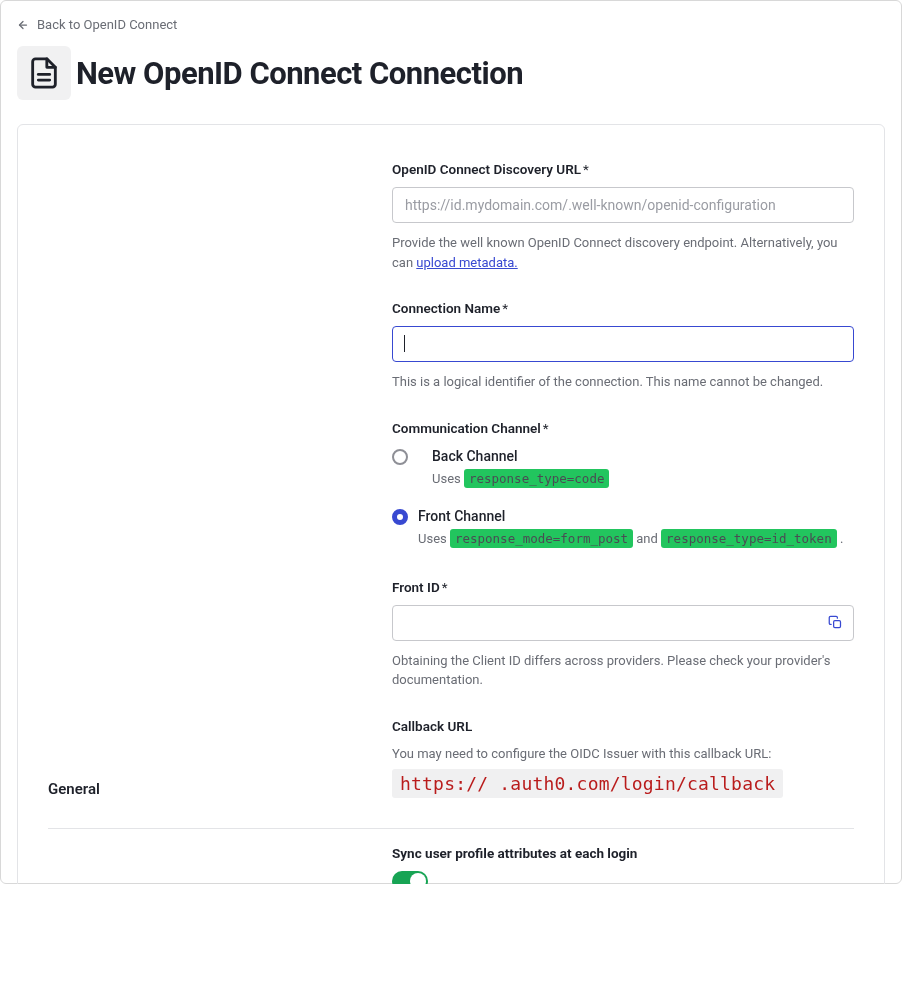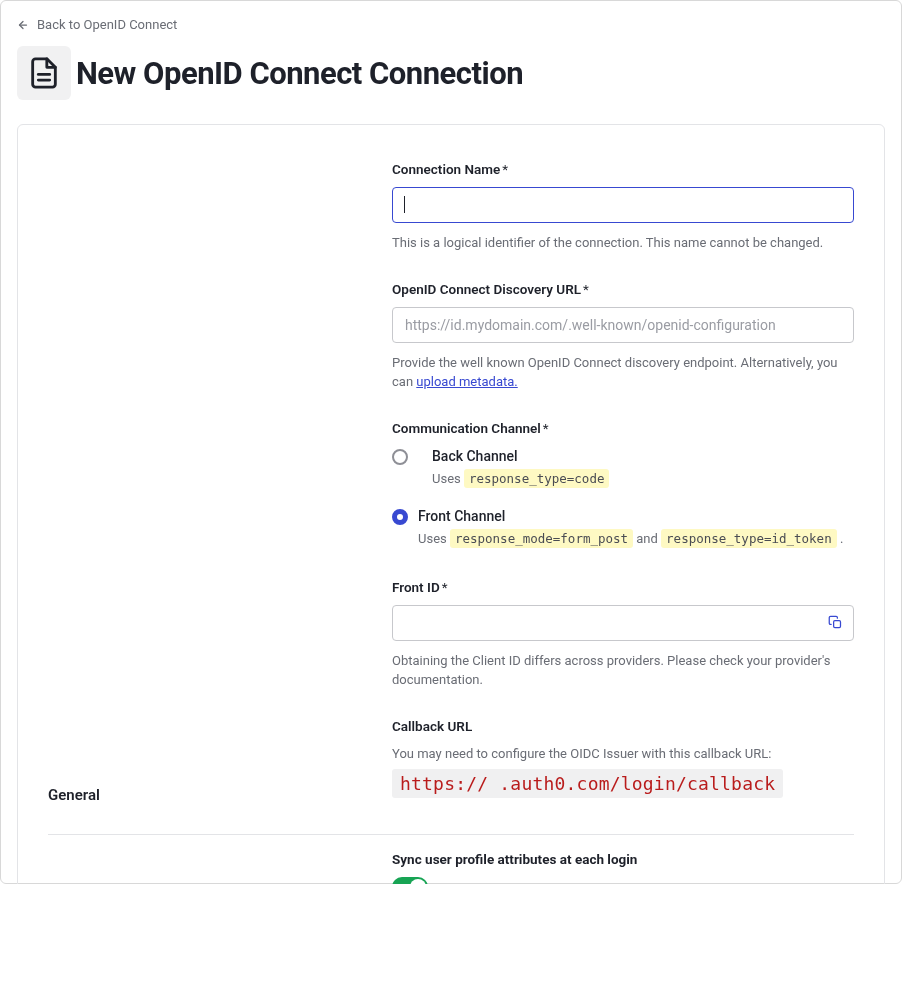--- a/index.html
+++ b/index.html
@@ -59,21 +59,21 @@
   .section-label {
     flex: 0 0 320px;
     font-size: 15px;
     font-weight: 600;
     padding-top: 2px;
   }
   .section-body {
     flex: 1;
   }
   .field { margin-bottom: 28px; }
-  .field:last-child { margin-bottom: 6px; }
+  .field:last-child { margin-bottom: 0; }
   .field-label {
     font-size: 13.5px;
     font-weight: 600;
     margin-bottom: 10px;
     display: block;
   }
   .req { color: #1e212a; font-weight: 400; margin-left: 2px; }
   .text-input {
     width: 100%;
     height: 36px;
@@ -120,21 +120,21 @@
   }
   .radio-option.selected .radio-dot {
     border-color: #3849d1;
     border-width: 5px;
   }
   .radio-body { flex: 1; }
   .radio-title { font-size: 14px; font-weight: 500; margin-bottom: 3px; }
   .radio-desc { font-size: 13px; color: #6a6d75; line-height: 1.8; }
   code.inline {
     font-family: ui-monospace, SFMono-Regular, Menlo, Consolas, monospace;
-    background: #fef9c3;
+    background: #22c55e;
     padding: 2px 5px;
     border-radius: 3px;
     font-size: 12.5px;
     color: #4a4c53;
   }
   .copy-input-wrap {
     position: relative;
   }
   .copy-btn {
     position: absolute;
@@ -210,37 +210,37 @@
   </div>
 
   <div class="card">
 
     <div class="section">
       <div class="section-label">General</div>
       <div class="section-body">
 
         <div class="field">
           <label class="field-label">
+            <span>OpenID Connect Discovery URL</span><span class="req">*</span>
+          </label>
+          <input type="text" class="text-input" placeholder="https://id.mydomain.com/.well-known/openid-configuration" style="">
+          <div class="help-text">
+            <span>Provide the well known OpenID Connect discovery endpoint. Alternatively, you can </span><a>upload metadata.</a>
+          </div>
+        </div>
+
+        <div class="field">
+          <label class="field-label">
             <span>Connection Name</span><span class="req">*</span>
           </label>
           <div class="input-wrap">
             <input type="text" class="text-input focused" value="" style="">
             <div class="cursor-bar"></div>
           </div>
           <div class="help-text">This is a logical identifier of the connection. This name cannot be changed.</div>
-        </div>
-
-        <div class="field">
-          <label class="field-label">
-            <span>OpenID Connect Discovery URL</span><span class="req">*</span>
-          </label>
-          <input type="text" class="text-input" placeholder="https://id.mydomain.com/.well-known/openid-configuration" style="">
-          <div class="help-text">
-            <span>Provide the well known OpenID Connect discovery endpoint. Alternatively, you can </span><a>upload metadata.</a>
-          </div>
         </div>
 
         <div class="field">
           <label class="field-label">
             <span>Communication Channel</span><span class="req">*</span>
           </label>
 
           <div class="radio-option" style="margin-top:12px;gap:24px;">
             <div class="radio-dot"></div>
             <div class="radio-body">

